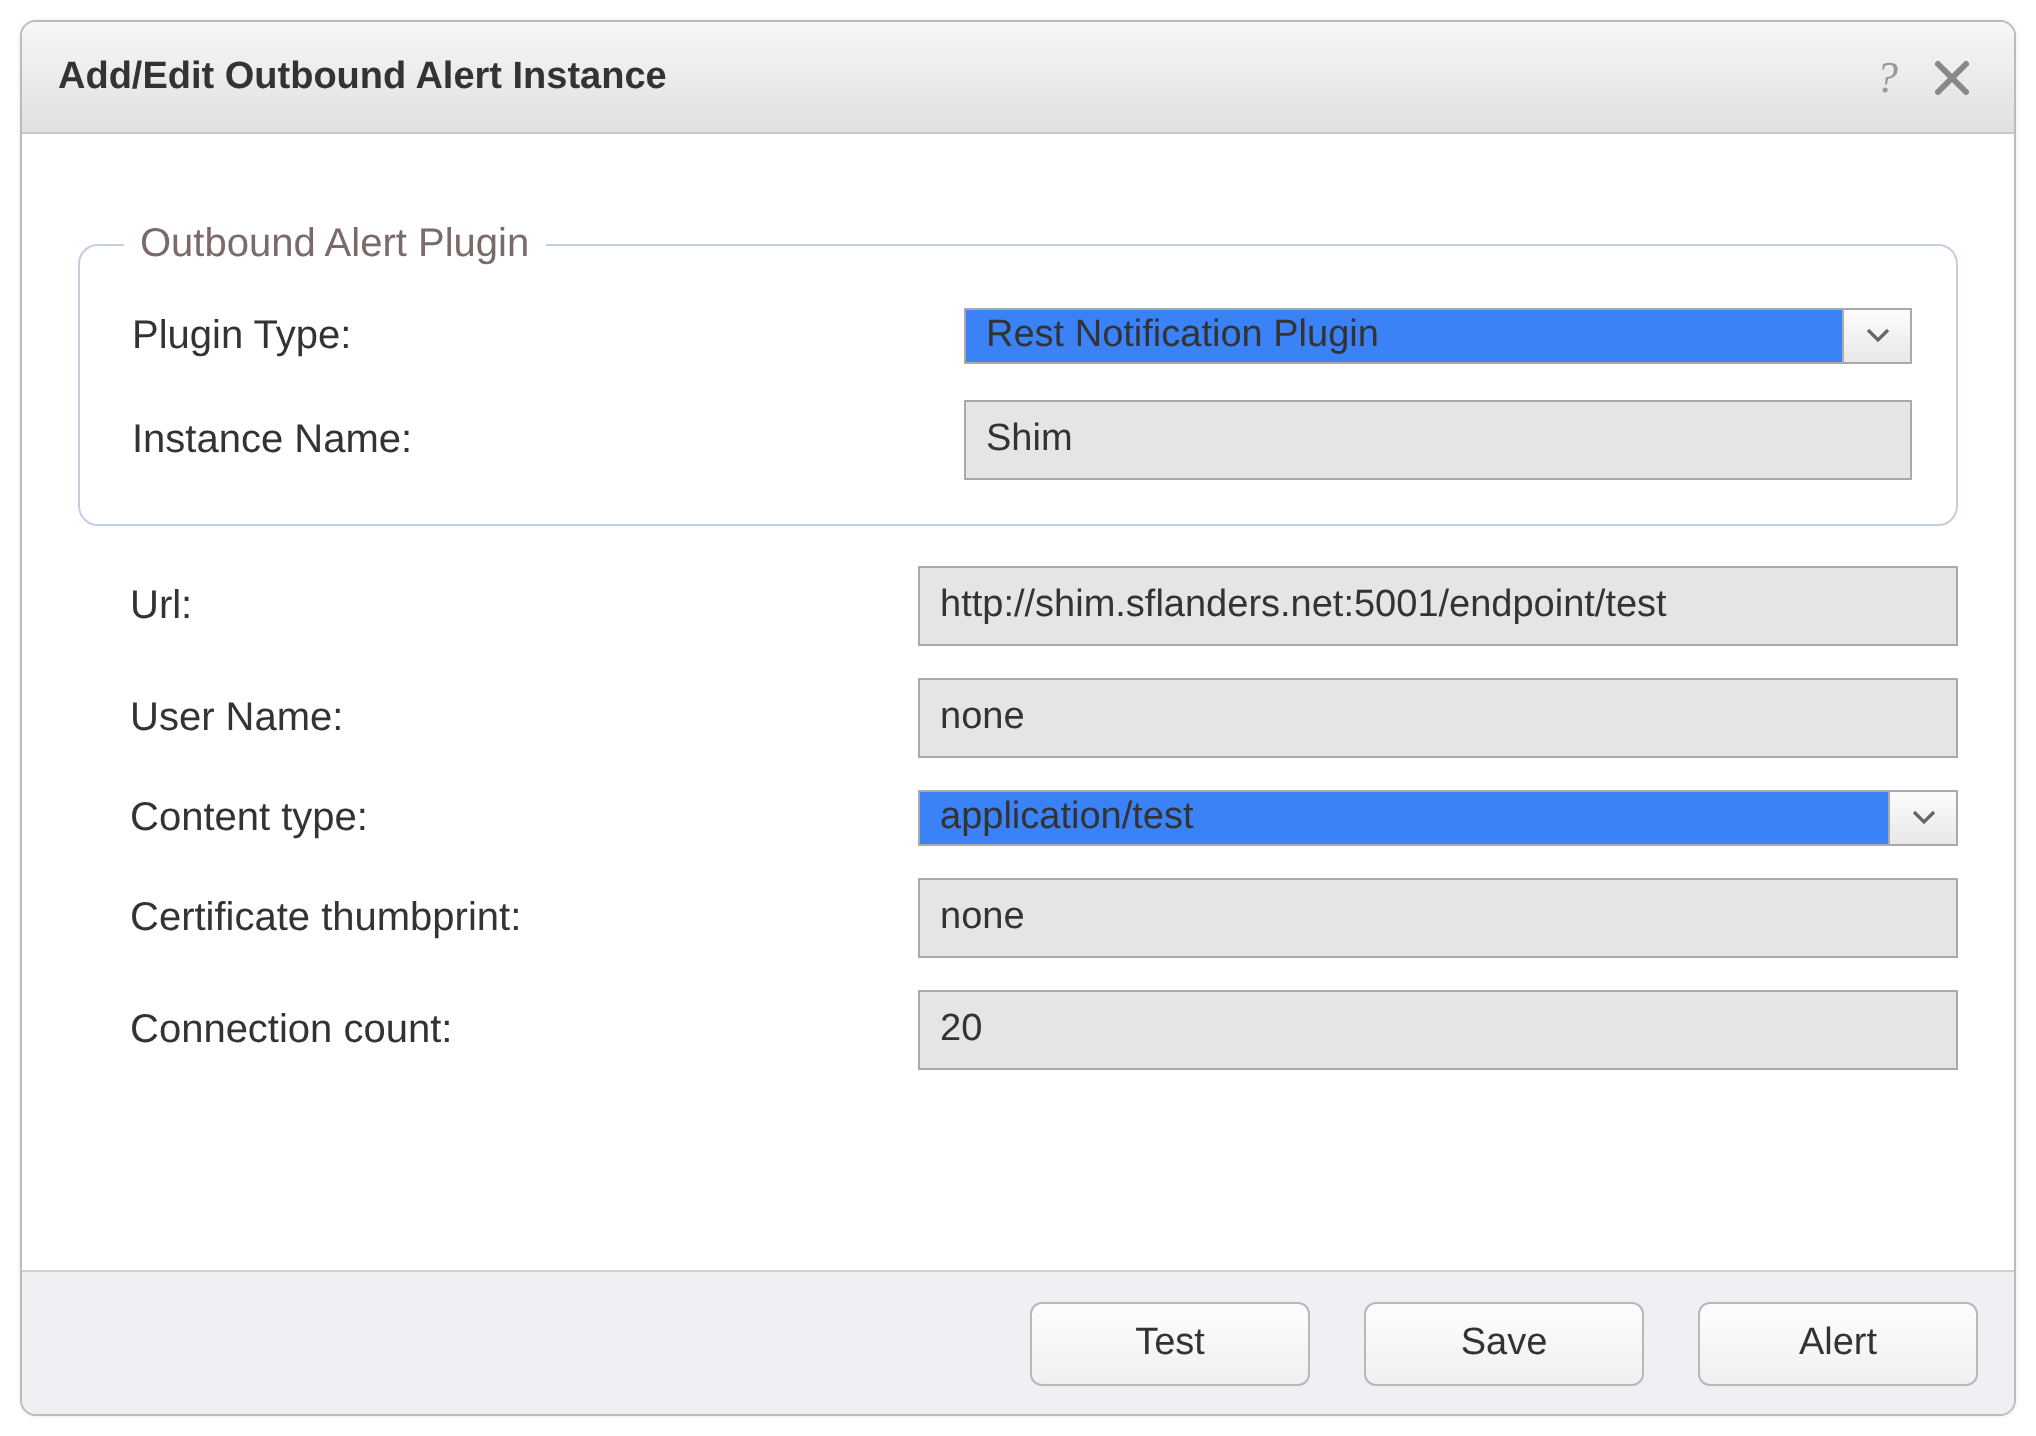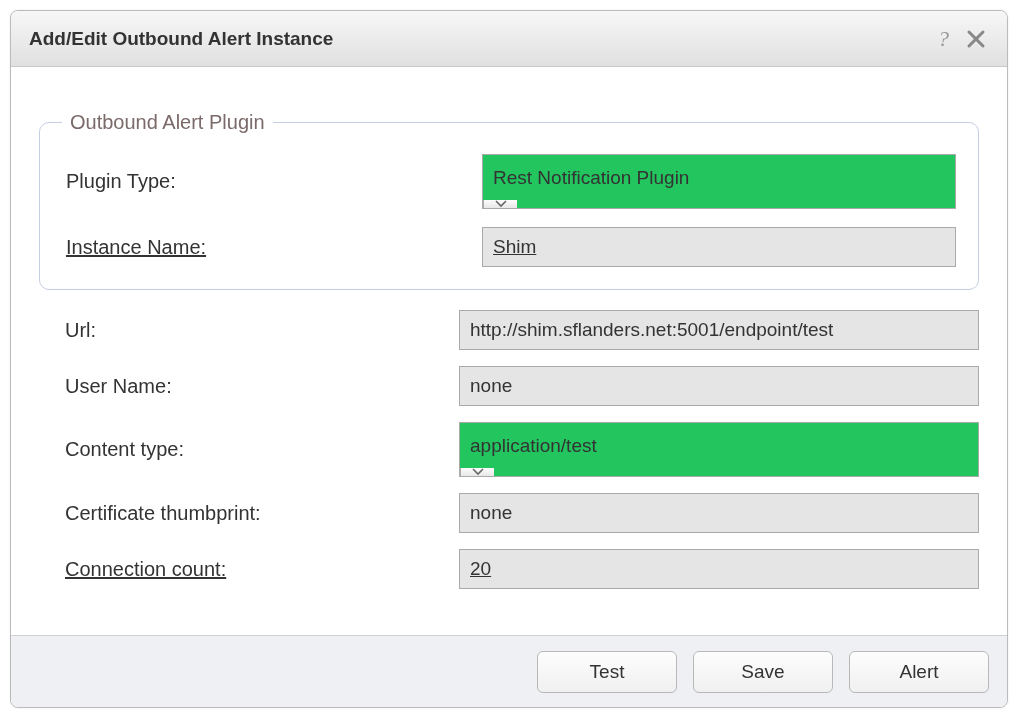--- a/index.html
+++ b/index.html
@@ -71,21 +71,21 @@
     padding: 0 8px;
     font-size: 20px;
     color: #7a6a6a;
   }
 
   .row {
     display: flex;
     align-items: center;
     margin: 0 0 18px 0;
   }
-  .row:last-child { margin-bottom: 0; text-decoration: underline; }
+  .row:last-child { margin-bottom: 0; }
   .label {
     width: 420px;
     font-size: 20px;
     color: #333;
     padding-left: 4px;
   }
   .below .row { margin-bottom: 16px; }
   .below .label { padding-left: 26px; }
 
   .control { flex: 1 1 auto; display: flex; }
@@ -95,26 +95,25 @@
     border: 1px solid #aaa;
     padding: 0 10px;
     font-size: 19px;
     color: #333;
     background: #e5e5e5;
     outline: none;
   }
 
   .select {
     width: 100%;
-    height: 55px;
+    height: 28px;
     display: flex;
     border: 1px solid #aaa;
-    background: #22c55e;
-    cursor: pointer;
-    flex-direction: column;
+    background: #3b82f6;
+    cursor: pointer;
   }
   .select .select-text {
     flex: 1 1 auto;
     padding: 0 10px;
     display: flex;
     align-items: center;
     font-size: 19px;
   }
   .select .select-arrow {
     width: 34px;
@@ -126,21 +125,21 @@
   .select .select-arrow svg polyline { fill: none; stroke: #666; stroke-width: 1.6; }
 
   .footer {
     height: 72px;
     background: #eef0f3;
     border-top: 1px solid #d0d0d0;
     display: flex;
     align-items: center;
     justify-content: flex-end;
     padding: 0 18px;
-    gap: 16px;
+    gap: 27px;
   }
   .btn {
     min-width: 140px;
     height: 42px;
     border: 1px solid #b8b8b8;
     border-radius: 6px;
     background: linear-gradient(#fdfdfd, #f0f0f0);
     font-size: 19px;
     color: #333;
     cursor: pointer;

